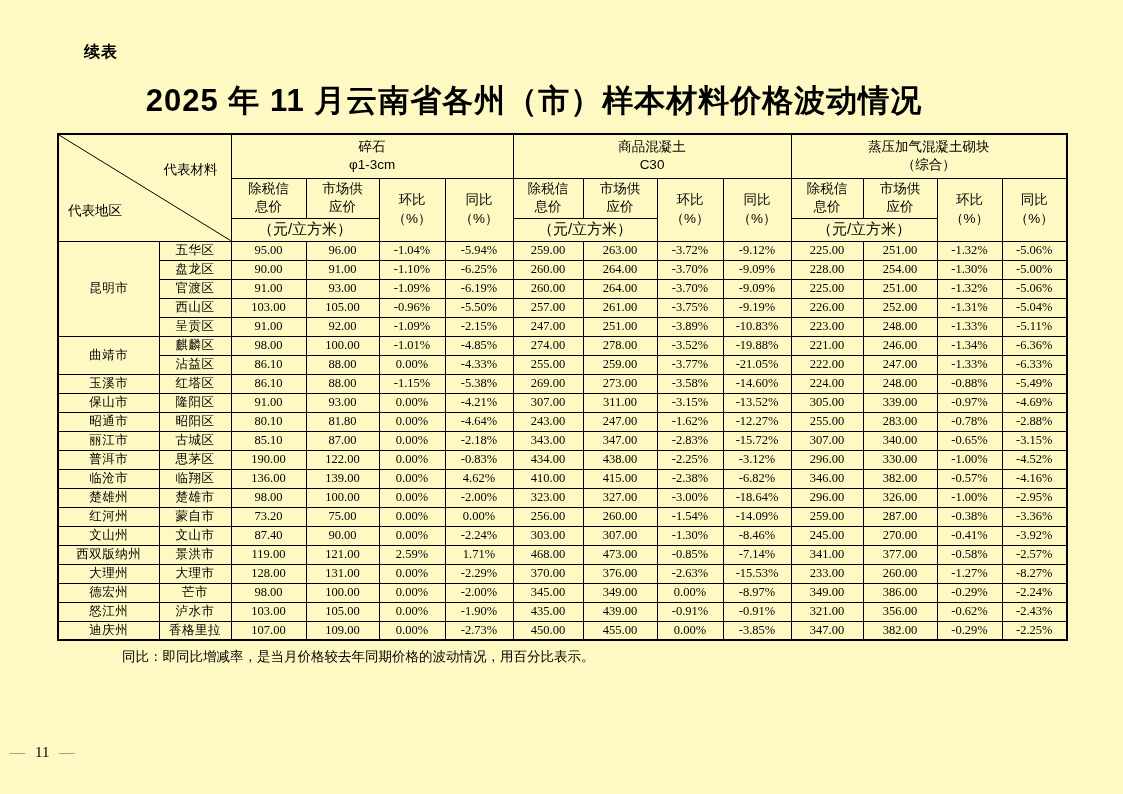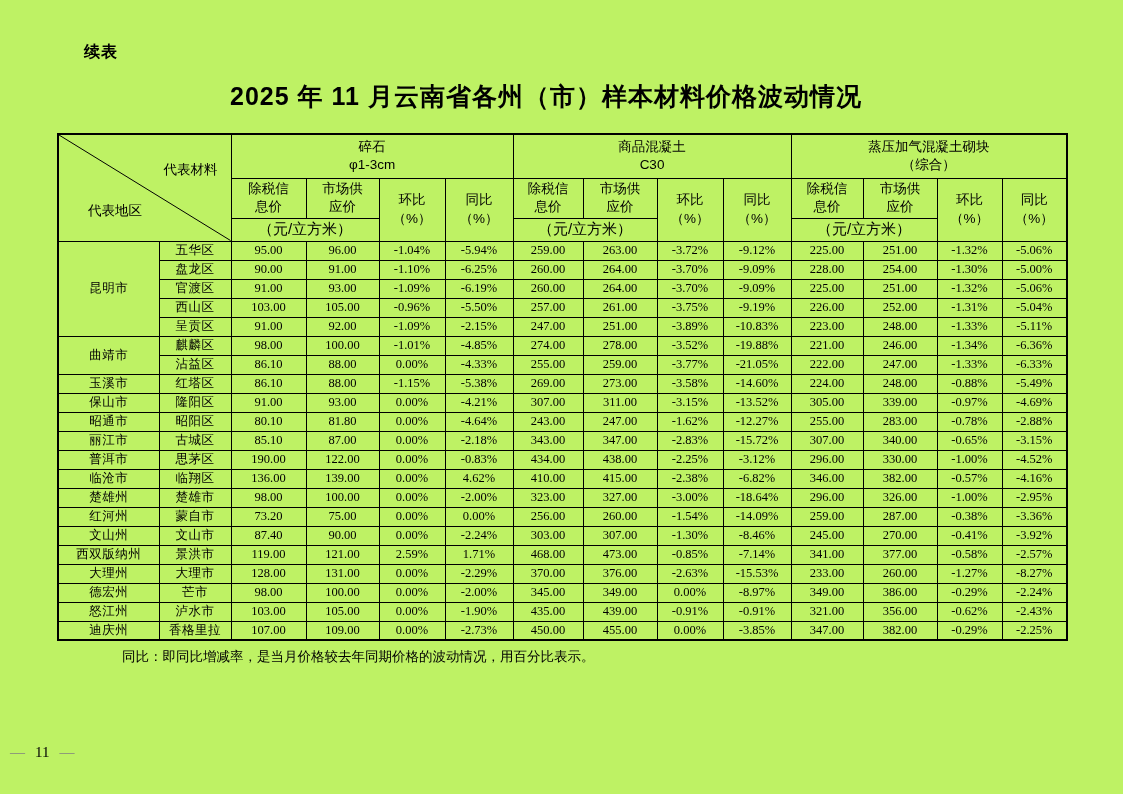--- a/index.html
+++ b/index.html
@@ -4,32 +4,32 @@
 <style>
   * { box-sizing: border-box; margin: 0; padding: 0; }
   html, body { background: #ffffff; }
   body {
     width: 1123px; height: 794px;
     font-family: "Liberation Serif", serif;
     color: #000;
     position: relative;
     overflow: hidden;
   }
-  .page { position: absolute; inset: 0; background: #bef264; }
+  .page { position: absolute; inset: 0; background: #fef9c3; }
 
   .continued {
     position: absolute; left: 84px; top: 42px;
     font-size: 16px; font-weight: bold;
     font-family: "Liberation Sans", sans-serif;
     letter-spacing: 1px;
   }
   .doc-title {
-    position: absolute; top: 80px; left: 12px; width: 1068px;
+    position: absolute; top: 80px; left: 0; width: 1068px;
     text-align: center;
-    font-size: 25px; font-weight: bold;
+    font-size: 31px; font-weight: bold;
     font-family: "Liberation Sans", sans-serif;
     letter-spacing: 1px;
   }
 
   table.price-table {
     position: absolute; left: 57px; top: 133px;
     width: 1009px;
     border-collapse: collapse;
     table-layout: fixed;
     border: 2px solid #000;
@@ -54,21 +54,21 @@
 
   
   th.corner { position: relative; padding: 4px; }
   th.corner svg.diag { position: absolute; inset: 0; width: 100%; height: 100%; display: block; }
   .corner-material {
     position: absolute; top: 26px; right: 13px;
     font-size: 13.5px; font-family: "Liberation Sans", sans-serif;
   }
   .corner-region {
     position: absolute; bottom: 20px; left: 9px;
-    font-size: 13.5px; font-family: "Liberation Sans", sans-serif; margin-left: 20px;
+    font-size: 13.5px; font-family: "Liberation Sans", sans-serif;
   }
 
   .price-table tbody td {
     height: 19px;
     font-size: 12.5px;
     line-height: 1;
     font-family: "Liberation Serif", serif;
   }
   .price-table tbody td.region-cell,
   .price-table tbody td.district-cell {

